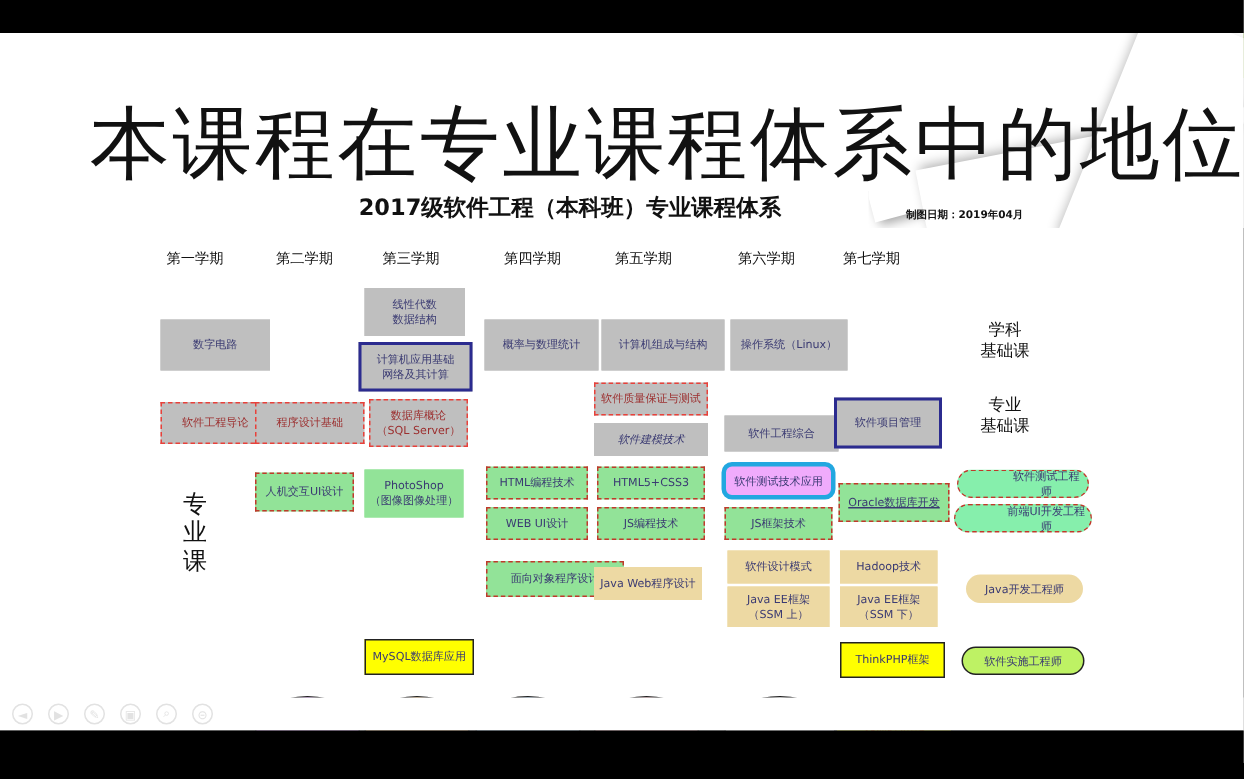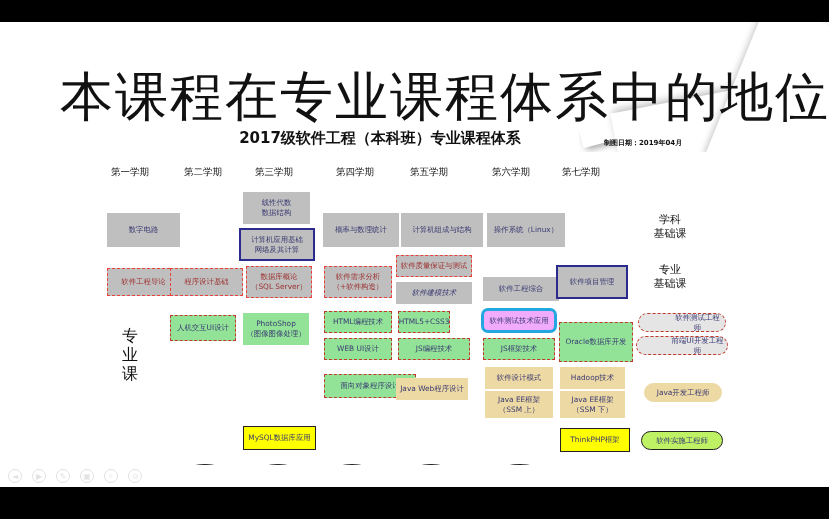--- a/index.html
+++ b/index.html
@@ -73,21 +73,21 @@
   .gray{background:#bfbfbf;border:1px solid #bfbfbf;}
   .gray-dash{background:#bfbfbf;border:1.6px dashed #e8413a;color:#9c2f2f;}
   .navy{background:#bfbfbf;border:2px solid #2b2b8f;}
   .green{background:#92e398;border:1px solid #92e398;color:#3a3a72;}
   .green-dash{background:#92e398;border:1.6px dashed #c0392b;color:#3a3a72;}
   .tan{background:#edd9a3;border:1px solid #edd9a3;color:#3a3a72;}
   .yellow{background:#ffff00;border:1.6px solid #222;color:#3a3a72;}
   .blue-hi{background:#f0abfc;border:3px solid #22a7e0;border-radius:7px;color:#3a3a72;}
   .navy-yellow{background:#ffff00;border:1.6px solid #2b2b8f;color:#cc2200;}
   .pill{border-radius:40px;}
-  .pill-green{background:#e5e5e5;border:1.6px dashed #c0392b;color:#3a3a72;border-radius:40px;padding-left:33px;}
+  .pill-green{background:#86efac;border:1.6px dashed #c0392b;color:#3a3a72;border-radius:40px;padding-left:33px;}
   .pill-tan{background:#edd9a3;border:1px solid #edd9a3;color:#3a3a72;border-radius:40px;}
 
   .oval{
     position:absolute;box-sizing:border-box;border-radius:50%;
     display:flex;align-items:center;justify-content:center;
     text-align:center;font-size:7.2px;line-height:1.35;color:#222;
     white-space:pre-line;border:1.4px solid #222;
   }
   .ov-purple{background:#c977f0;}
   .ov-orange{background:#f8b45c;}
@@ -142,37 +142,35 @@
   <div class="box navy" style="left:239px;top:206px;width:76px;height:33px;">计算机应用基础
 网络及其计算</div>
   <div class="box gray" style="left:323px;top:191px;width:76px;height:34px;">概率与数理统计</div>
   <div class="box gray" style="left:401px;top:191px;width:82px;height:34px;">计算机组成与结构</div>
   <div class="box gray" style="left:487px;top:191px;width:78px;height:34px;">操作系统（Linux）</div>
 
   <div class="box gray-dash" style="left:107px;top:246px;width:73px;height:28px;">软件工程导论</div>
   <div class="box gray-dash" style="left:170px;top:246px;width:73px;height:28px;">程序设计基础</div>
   <div class="box gray-dash" style="left:246px;top:244px;width:66px;height:32px;">数据库概论
 （SQL Server）</div>
-  <div class="box gray-dash" style="left:324px;top:244px;width:68px;height:32px;">软件需求分析
-（+软件构造）</div>
   <div class="box gray-dash" style="left:396px;top:233px;width:76px;height:22px;">软件质量保证与测试</div>
   <div class="box gray" style="left:396px;top:260px;width:76px;height:22px;font-style:italic;">软件建模技术</div>
   <div class="box gray" style="left:483px;top:255px;width:76px;height:24px;">软件工程综合</div>
   <div class="box navy" style="left:556px;top:243px;width:72px;height:34px;">软件项目管理</div>
 
   <div class="box green-dash" style="left:170px;top:293px;width:66px;height:26px;">人机交互UI设计</div>
   <div class="box green" style="left:243px;top:291px;width:66px;height:32px;">PhotoShop
 （图像图像处理）</div>
   <div class="box green-dash" style="left:324px;top:289px;width:68px;height:22px;">HTML编程技术</div>
   <div class="box green-dash" style="left:324px;top:316px;width:68px;height:22px;">WEB UI设计</div>
-  <div class="box green-dash" style="left:398px;top:289px;width:52px;height:22px;">HTML5+CSS3</div>
+  <div class="box green-dash" style="left:398px;top:289px;width:72px;height:22px;">HTML5+CSS3</div>
   <div class="box green-dash" style="left:398px;top:316px;width:72px;height:22px;">JS编程技术</div>
   <div class="box blue-hi" style="left:481px;top:286px;width:76px;height:25px;">软件测试技术应用</div>
   <div class="box green-dash" style="left:483px;top:316px;width:72px;height:22px;">JS框架技术</div>
-  <div class="box green-dash" style="left:559px;top:300px;width:74px;height:40px;">Oracle数据库开发</div>
+  <div class="box green-dash" style="left:559px;top:300px;width:74px;height:26px;text-decoration:underline;">Oracle数据库开发</div>
 
   <div class="box green-dash" style="left:324px;top:352px;width:92px;height:24px;">面向对象程序设计</div>
   <div class="box tan" style="left:396px;top:356px;width:72px;height:22px;">Java Web程序设计</div>
   <div class="box tan" style="left:485px;top:345px;width:68px;height:22px;">软件设计模式</div>
   <div class="box tan" style="left:485px;top:369px;width:68px;height:27px;">Java EE框架
 （SSM 上）</div>
   <div class="box tan" style="left:560px;top:345px;width:65px;height:22px;">Hadoop技术</div>
   <div class="box tan" style="left:560px;top:369px;width:65px;height:27px;">Java EE框架
 （SSM 下）</div>
 

